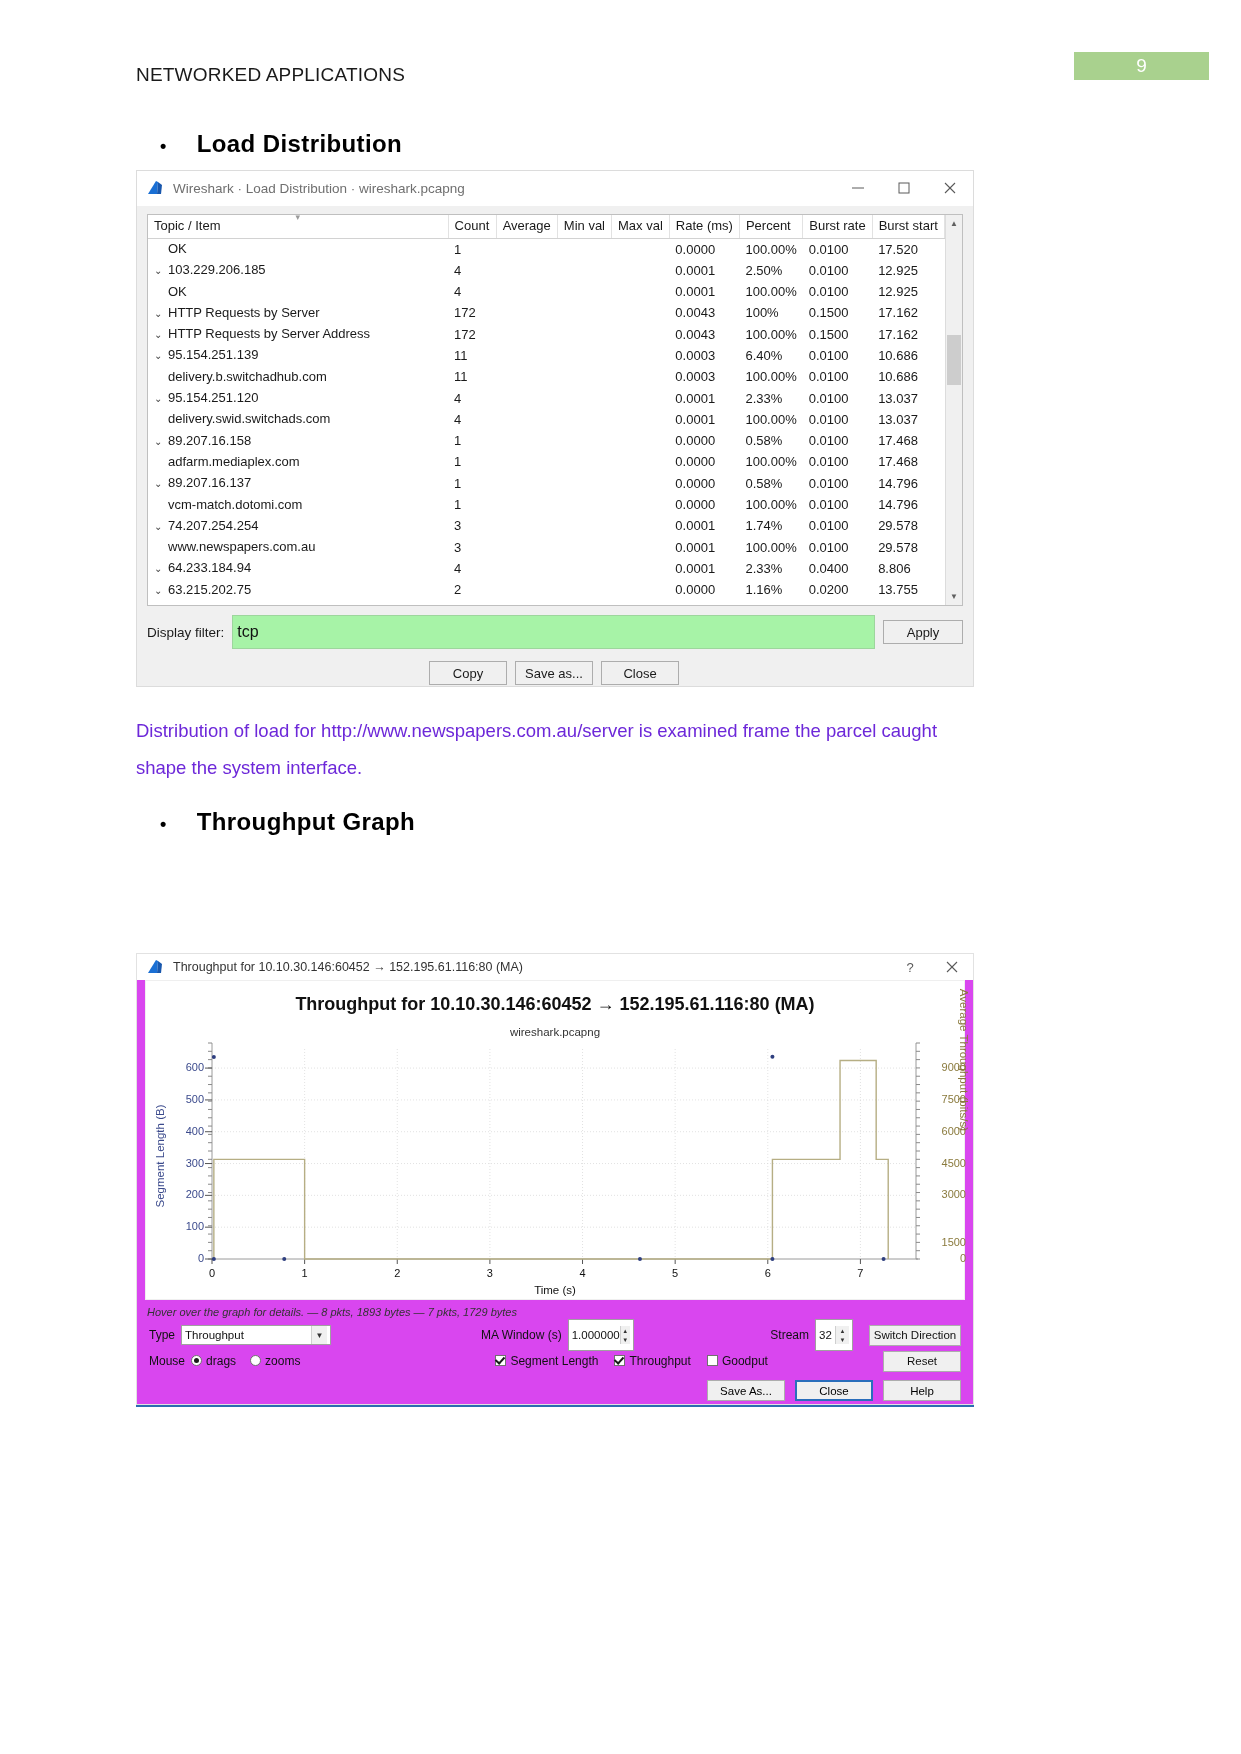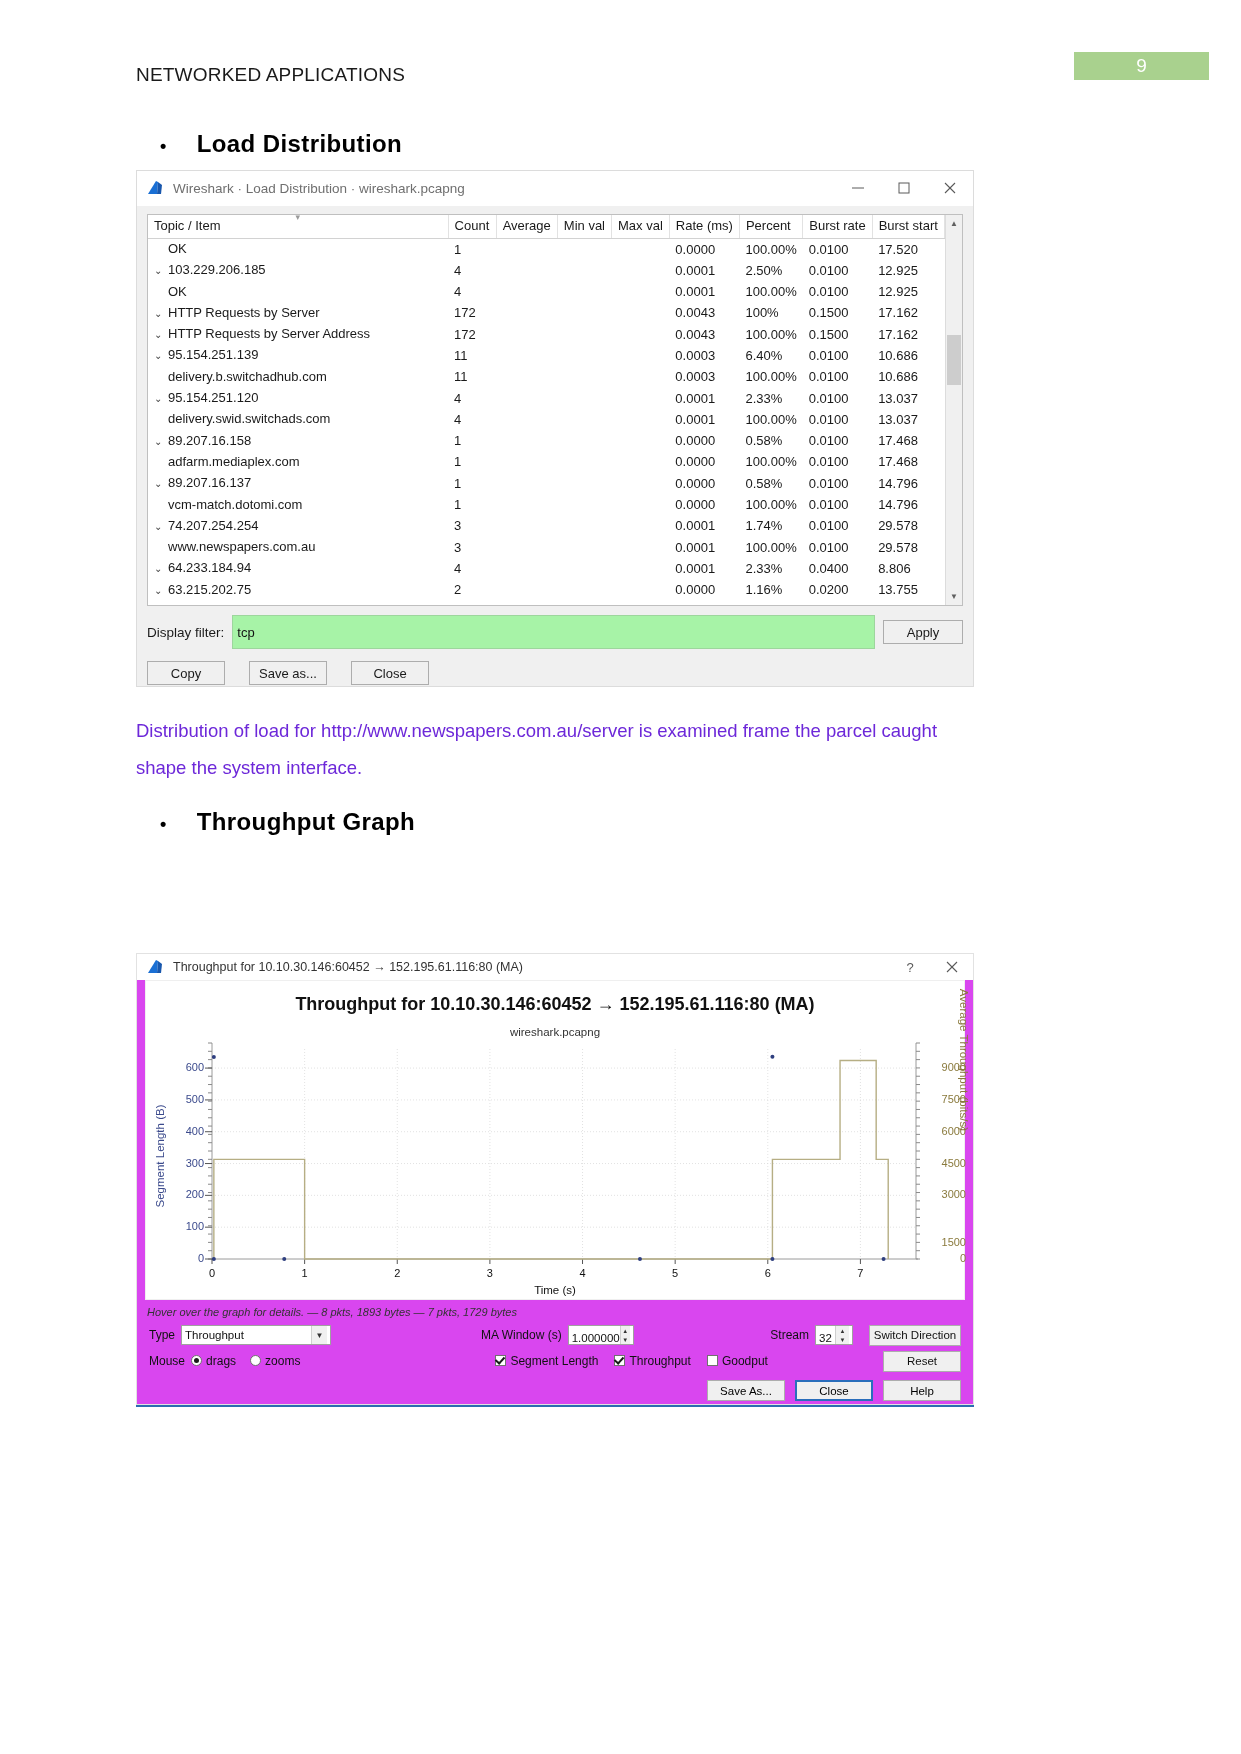--- a/index.html
+++ b/index.html
@@ -127,34 +127,34 @@
 
   .filter-row {
     display:flex; align-items:center;
     margin-top:9px; gap:8px;
   }
   .filter-label { font-size:13.5px; color:#1a1a1a; }
   .filter-input {
     flex:1 1 auto; height:28px;
     background:#a7f3a7;
     border:1px solid #9dd69d;
-    font-size:13px; color:#111;
+    font-size:16px; color:#111;
     padding:16px 4px;
     display:flex; align-items:center;
   }
   .btn {
     min-width:78px; height:24px;
     background:#f0f0f0;
     border:1px solid #adadad;
     font-size:13px; color:#1a1a1a;
     display:flex; align-items:center; justify-content:center;
   }
   .btn.apply { min-width:80px; }
   .btn-row {
-    display:flex; justify-content:flex-start; gap:24px;
+    display:flex; justify-content:center; gap:8px;
     margin-top:12px; padding-right:2px;
   }
 
   
   .tg-win {
     position:absolute; left:136px; top:953px;
     width:838px; height:452px;
     background:#d946ef;
     border:1px solid #e2e2e2;
   }
@@ -229,23 +229,23 @@
     display:flex; align-items:center; padding:0 3px;
     font-size:11.5px;
   }
   .select-box .arrow {
     margin-left:auto; width:16px; height:18px;
     background:#f0f0f0; border-left:1px solid #cfcfcf;
     display:flex; align-items:center; justify-content:center;
     font-size:8px; color:#333;
   }
   .spin-box {
-    width:66px; height:20px; background:#fff;
+    width:66px; height:32px; background:#fff;
     border:1px solid #a0a0a0;
-    display:flex; align-items:flex-end; padding:0 3px;
+    display:flex; align-items:center; padding:0 3px;
     font-size:11.5px;
   }
   .spin-box .spins {
     margin-left:auto; width:14px; height:18px;
     display:flex; flex-direction:column;
     border-left:1px solid #cfcfcf; background:#f0f0f0;
   }
   .spin-box .spins span {
     flex:1; display:flex; align-items:center; justify-content:center;
     font-size:6px; color:#333;

